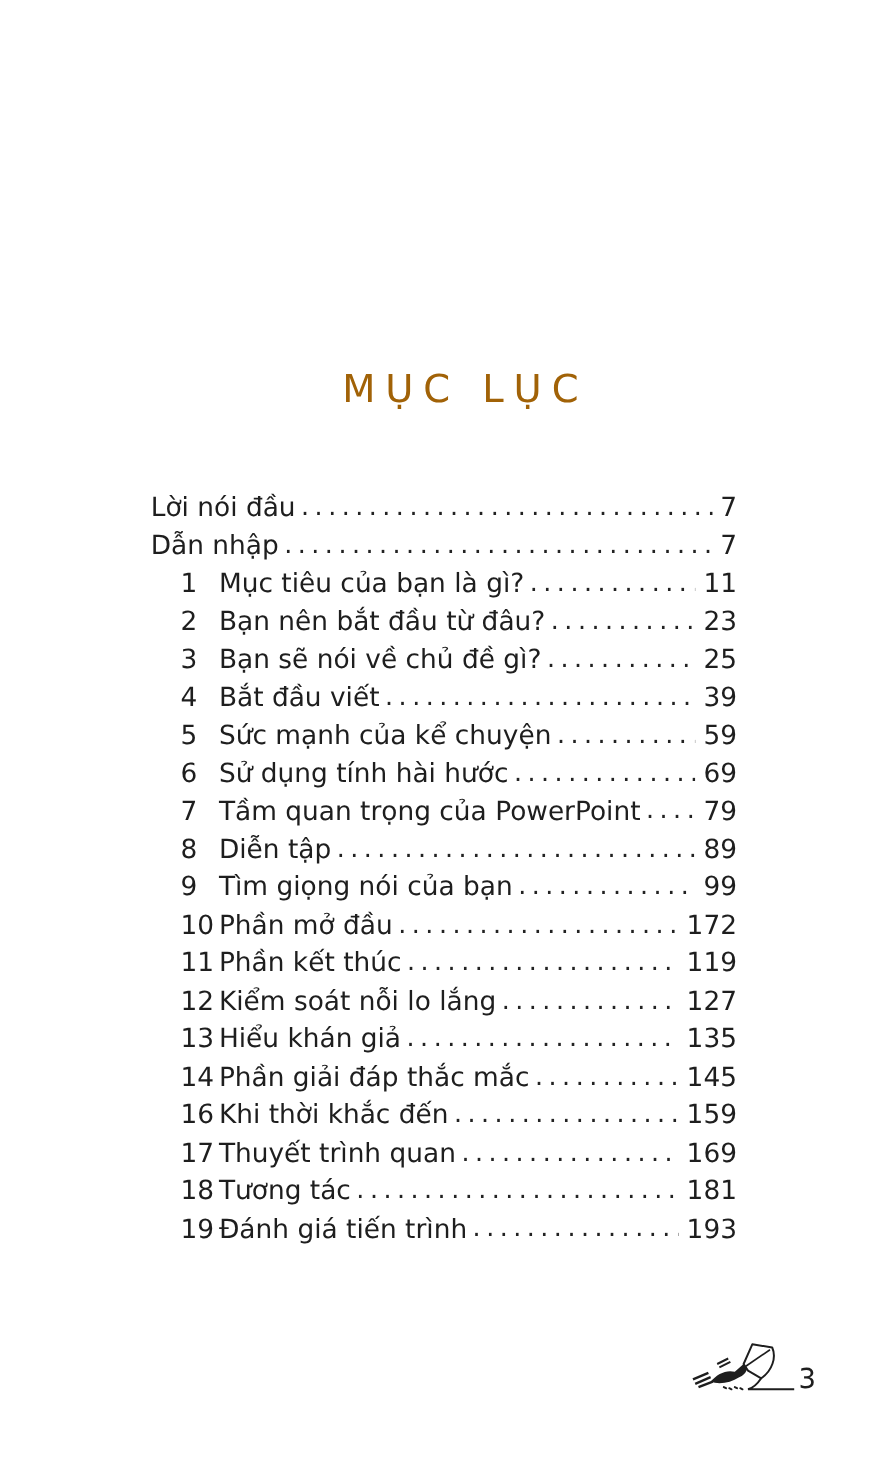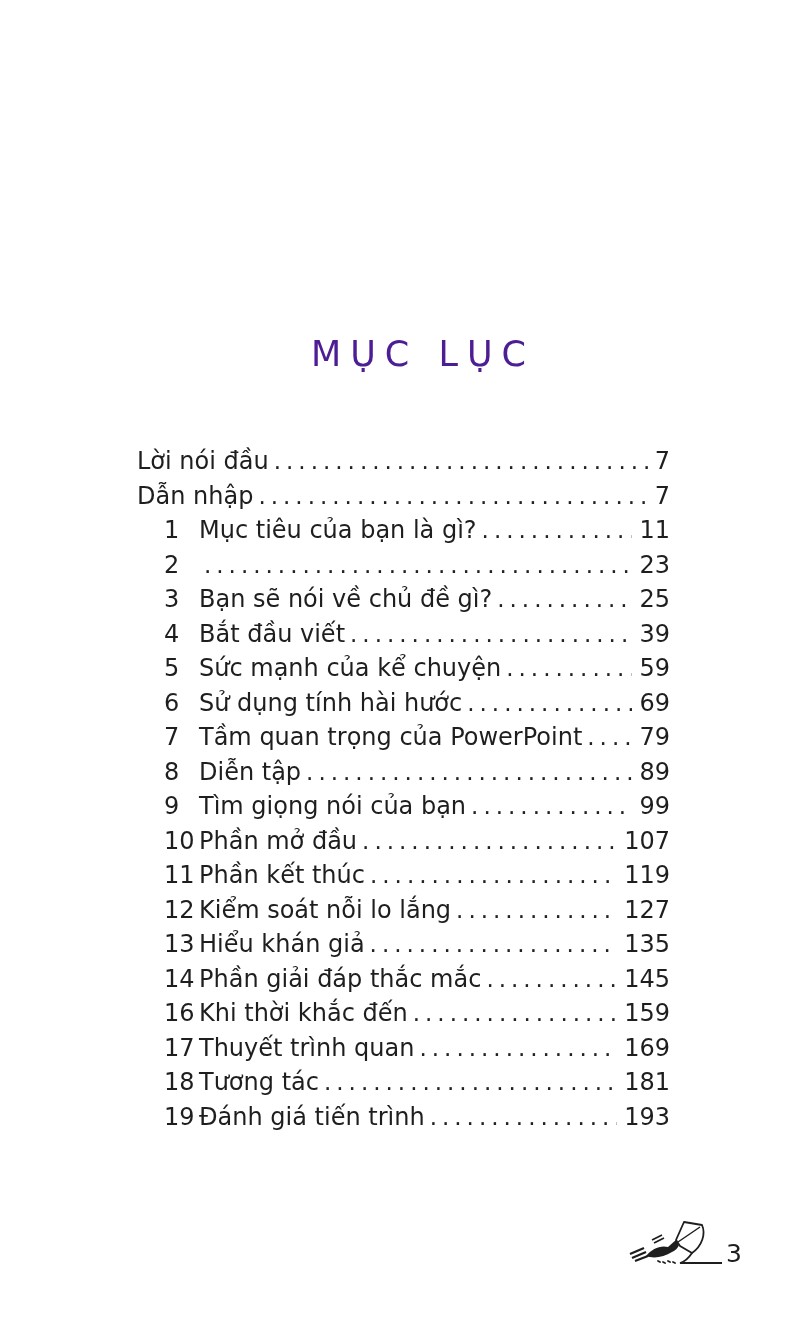--- a/index.html
+++ b/index.html
@@ -14,21 +14,21 @@
   .page { position: absolute; inset: 0; }
 
   .title {
     position: absolute;
     top: 334px; left: 0; width: 800px;
     text-align: center;
     text-indent: 46px;           
     font-size: 35px;
     font-weight: 400;
     letter-spacing: 9px;
-    color: #4c1d95;
+    color: #a16207;
   }
 
   .toc {
     position: absolute;
     top: 444px; left: 137px;
     width: 533px;
   }
   .toc-row {
     display: flex;
     align-items: flex-start;
@@ -102,20 +102,21 @@
 
       <div class="toc-row">
         <span class="num">1</span>
         <span class="label">Mục tiêu của bạn là gì?</span>
         <span class="leader"></span>
         <span class="pagenum">11</span>
       </div>
 
       <div class="toc-row">
         <span class="num">2</span>
+        <span class="label">Bạn nên bắt đầu từ đâu?</span>
         <span class="leader"></span>
         <span class="pagenum">23</span>
       </div>
 
       <div class="toc-row">
         <span class="num">3</span>
         <span class="label">Bạn sẽ nói về chủ đề gì?</span>
         <span class="leader"></span>
         <span class="pagenum">25</span>
       </div>
@@ -159,21 +160,21 @@
         <span class="num">9</span>
         <span class="label">Tìm giọng nói của bạn</span>
         <span class="leader"></span>
         <span class="pagenum">99</span>
       </div>
 
       <div class="toc-row">
         <span class="num">10</span>
         <span class="label">Phần mở đầu</span>
         <span class="leader"></span>
-        <span class="pagenum">107</span>
+        <span class="pagenum">172</span>
       </div>
 
       <div class="toc-row">
         <span class="num">11</span>
         <span class="label">Phần kết thúc</span>
         <span class="leader"></span>
         <span class="pagenum">119</span>
       </div>
 
       <div class="toc-row">

